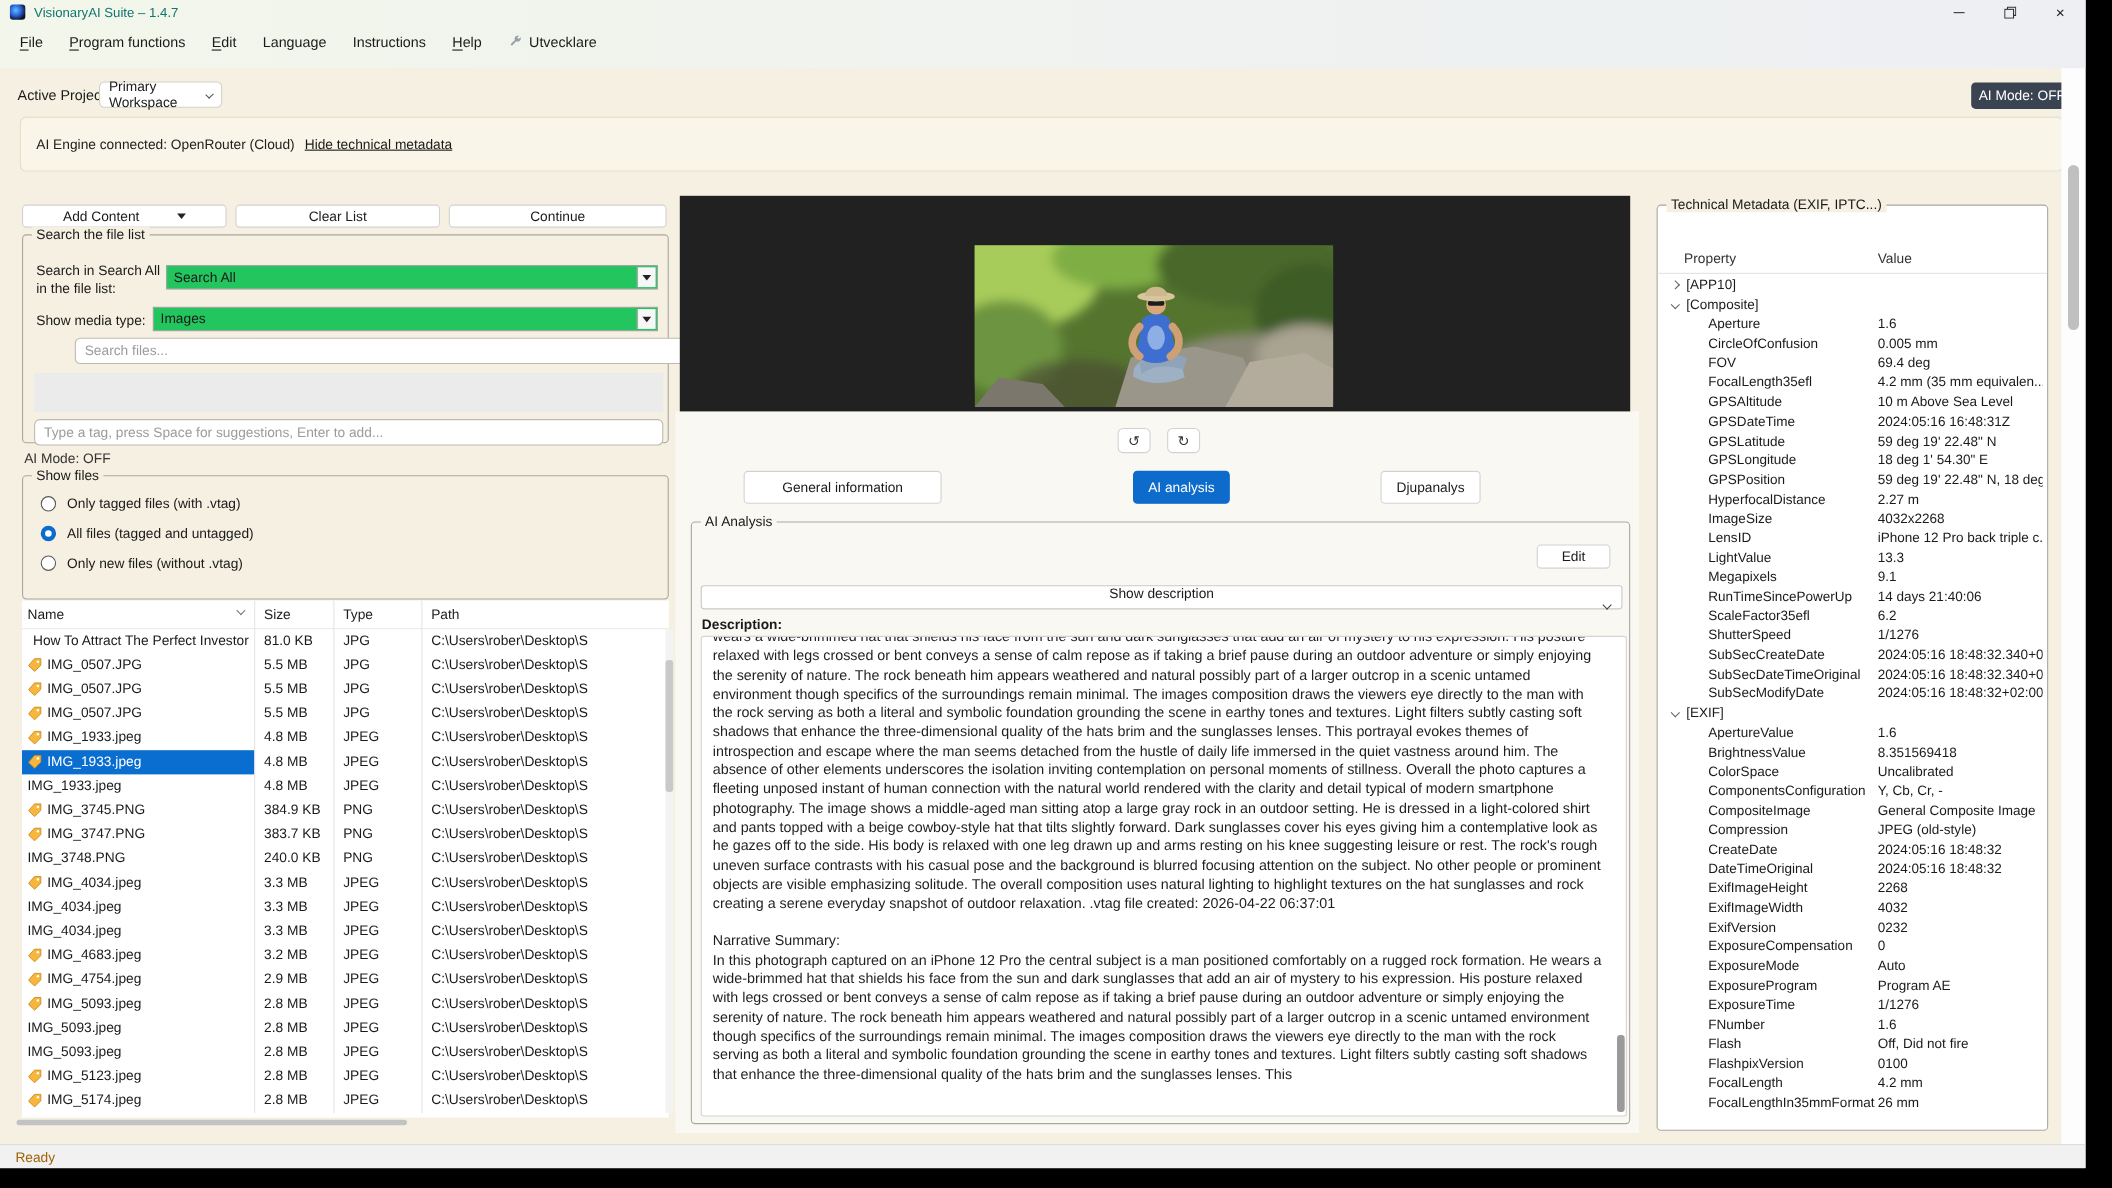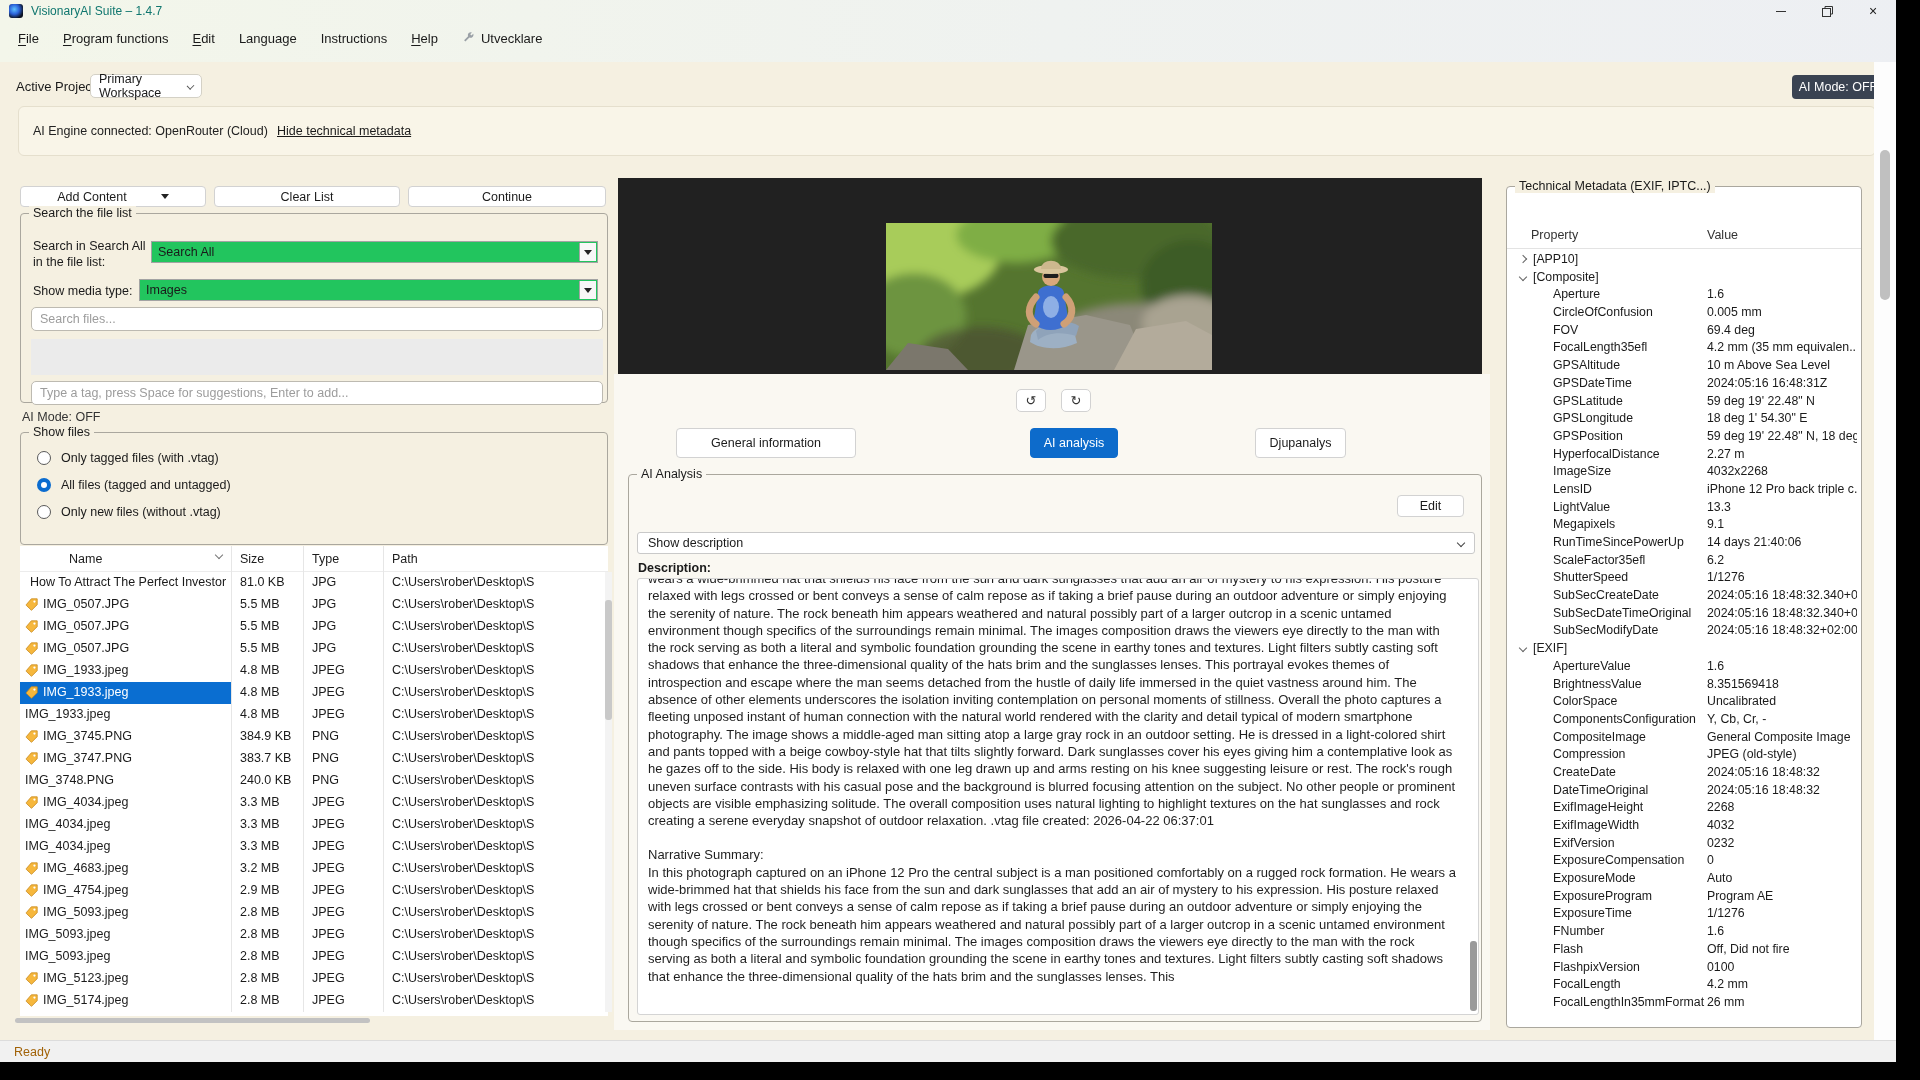--- a/index.html
+++ b/index.html
@@ -56,34 +56,34 @@
   .xcombo { position:absolute; height:22px; background:#22c55e; border:1px solid #a3a3a3; display:flex;
             align-items:center; padding:0 6px; font-size:12.5px; }
   .xcombo .dd { position:absolute; right:1px; top:1px; bottom:1px; width:17px; border-left:1px solid #a5a5a5;
                 background:#f7f7f7; display:flex; align-items:center; justify-content:center; }
   .combo-searchin { left:130px; top:27px; width:447px; }
   .media-label { position:absolute; left:12px; top:70px; font-size:12.5px; }
   .combo-media { left:118px; top:65px; width:459px; }
   .tinput { position:absolute; height:24px; background:#fff; border:1px solid #bdbab1; border-radius:5px;
             font-size:12.5px; padding:0 8px; font-family:"Liberation Sans",sans-serif; color:#222; width:572px; left:10px; }
   .tinput::placeholder { color:#9c9c9c; }
-  .inp-search { top:93px; }
+  .inp-search { top:93px;margin-left:37px; }
   .gray-panel { position:absolute; left:10px; top:125px; width:572px; height:36px; background:#ebebeb; }
   .inp-tag { top:167px; }
   .ai-mode-text { position:absolute; left:22px; top:410px; font-size:12.5px; color:#333; }
   .show-fset { left:20px; top:432px; width:588px; height:113px; }
   .radio-row { position:absolute; left:16px; display:flex; align-items:center; gap:10px; font-size:12.5px; }
   .radio { width:14px; height:14px; border-radius:50%; border:1px solid #5a5a5a; background:#fff; }
   .radio.sel { border:4.5px solid #0b6ccf; }
 
   
   .ftable { position:absolute; left:20px; top:546px; width:588px; height:470px; background:#fff; font-size:12.5px; }
   .fhead { position:absolute; left:0; top:0; width:100%; height:26px; border-bottom:1px solid #ececec; color:#1c1c1c; }
   .fhead span { position:absolute; top:6px; }
-  .fh-name { left:5px;margin-left:44px; } .fh-size { left:220px; } .fh-type { left:292px; } .fh-path { left:372px; }
+  .fh-name { left:5px; } .fh-size { left:220px; } .fh-type { left:292px; } .fh-path { left:372px; }
   .fh-sort { position:absolute; left:196px; top:9px; border-color:#777; }
   .colsep { position:absolute; top:0; width:1px; height:466px; background:#e6e6e6; }
   .frows { position:absolute; left:0; top:26px; width:100%; }
   .frow { position:relative; height:22px; }
   .frow .cell { position:absolute; top:3px; white-space:nowrap; overflow:hidden; }
   .c-name { left:5px; width:204px; display:flex; align-items:center; gap:5px; }
   .c-name.untagged { padding-left:0; }
   .c-size { left:220px; } .c-type { left:292px; } .c-path { left:372px; width:214px; }
   .frow.sel .namebg { position:absolute; left:0; top:0; width:211px; height:22px; background:#0a6ed1; }
   .frow.sel .c-name { color:#fff; }
@@ -97,21 +97,21 @@
   .rot-btn { position:absolute; top:389px; width:30px; height:23px; border-radius:5px; font-size:13px; color:#333; }
   .rot-ccw { left:1016px; } .rot-cw { left:1061px; }
   .tab { position:absolute; top:428px; height:30px; border-radius:4px; font-size:12.5px; }
   .tab.active { background:#0d6bcb; border-color:#0d6bcb; color:#fff; }
 
   .analysis-fset { left:628px; top:474px; width:854px; height:548px; }
   .analysis-fset > .legend { background:#faf8f2; }
   .edit-btn { position:absolute; left:768px; top:20px; width:67px; height:22px; }
   .desc-select { position:absolute; left:8px; top:57px; width:838px; height:22px; background:#fff;
                  border:1px solid #c9c9c9; border-radius:3px; display:flex; align-items:center;
-                 padding:0 10px; font-size:12.5px; }
+                 padding:0 10px; font-size:12.5px;flex-direction:column; }
   .desc-select .chev { margin-left:auto; border-color:#444; }
   .desc-label { position:absolute; left:9px; top:86px; font-size:12.5px; font-weight:bold; }
   .desc-box { position:absolute; left:8px; top:103px; width:842px; height:437px; background:#fff;
               border:1px solid #d4d4d4; border-radius:3px; overflow:hidden; }
   .desc-content { margin-top:-9px; padding:0 22px 0 10px; font-size:13px; line-height:17.3px; color:#1f1f1f; }
   .desc-gap { height:17px; }
   .desc-sb { position:absolute; right:1px; top:362px; width:7px; height:70px; background:#9a9a9a; border-radius:3px; }
 
   
   .meta-fset { left:1506px; top:186px; width:356px; height:842px; background:#fff; }

